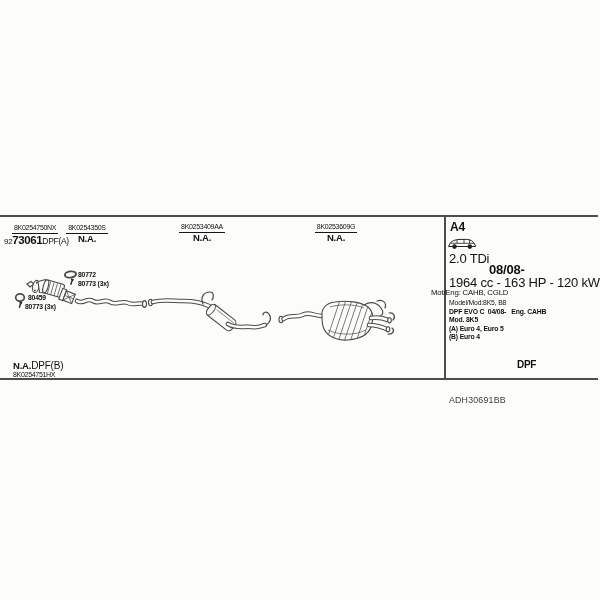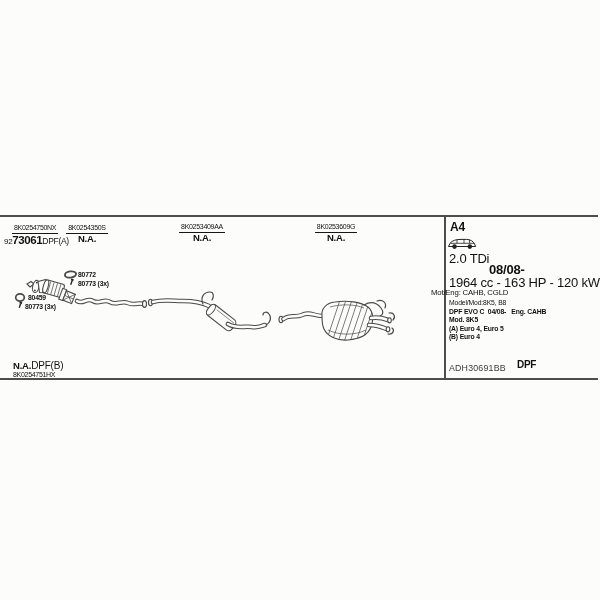--- a/index.html
+++ b/index.html
@@ -23,21 +23,21 @@
   .bottom-group{position:absolute;line-height:8.5px;white-space:nowrap;}
   .suffix-sm{font-size:10px;letter-spacing:-0.2px;font-weight:400;}
   .pn-plain{font-size:7px;letter-spacing:-0.3px;}
   
   .panel-model{position:absolute;font-size:12px;font-weight:700;letter-spacing:-0.2px;}
   .p-reg{position:absolute;font-size:13px;letter-spacing:-0.2px;white-space:nowrap;}
   .p-bold{font-weight:700;}
   .p-mid{position:absolute;font-size:7.8px;letter-spacing:-0.2px;white-space:nowrap;}
   .p-small{position:absolute;font-size:6.8px;letter-spacing:-0.15px;white-space:nowrap;}
   .p-note{position:absolute;font-size:6.8px;font-weight:700;letter-spacing:-0.15px;white-space:nowrap;}
-  .p-ref{position:absolute;font-size:8.8px;letter-spacing:0.2px;color:#3c3c3c;}
+  .p-ref{position:absolute;font-size:8.8px;letter-spacing:0.2px;color:#3c3c3c;margin-top:32px;}
   .p-type{position:absolute;font-size:10px;font-weight:700;letter-spacing:-0.3px;}
   svg{display:block;}
   .ln{stroke:#4a4a4a;fill:none;}
   .tube-out{stroke:#4a4a4a;stroke-width:4.6;fill:none;stroke-linecap:round;}
   .tube-in{stroke:#fcfdfa;stroke-width:2.6;fill:none;stroke-linecap:round;}
   .part-fill{fill:#fcfdfa;stroke:#4a4a4a;stroke-width:1.1;}
   .thinrod{stroke:#4a4a4a;stroke-width:1.2;fill:none;stroke-linecap:round;}
   .hatch{stroke:#5a5a5a;stroke-width:0.8;}
 </style>
 </head>

